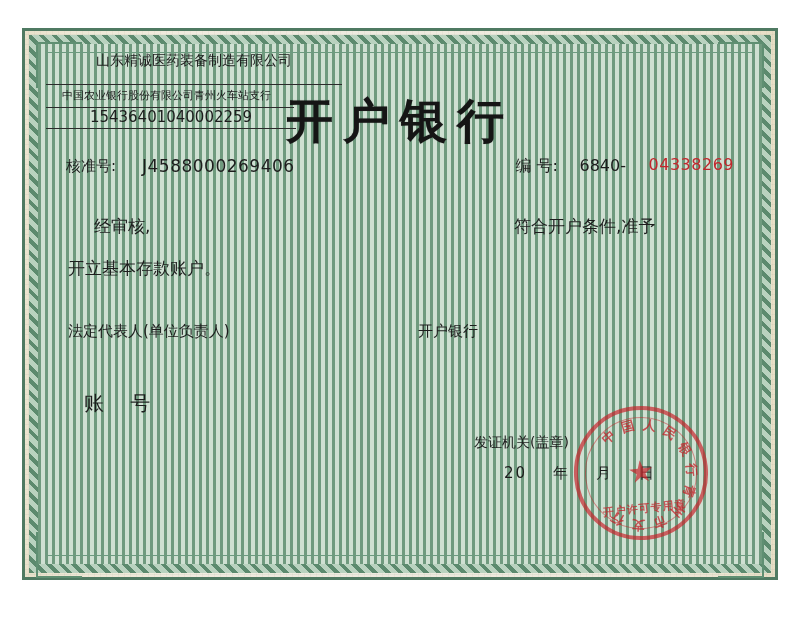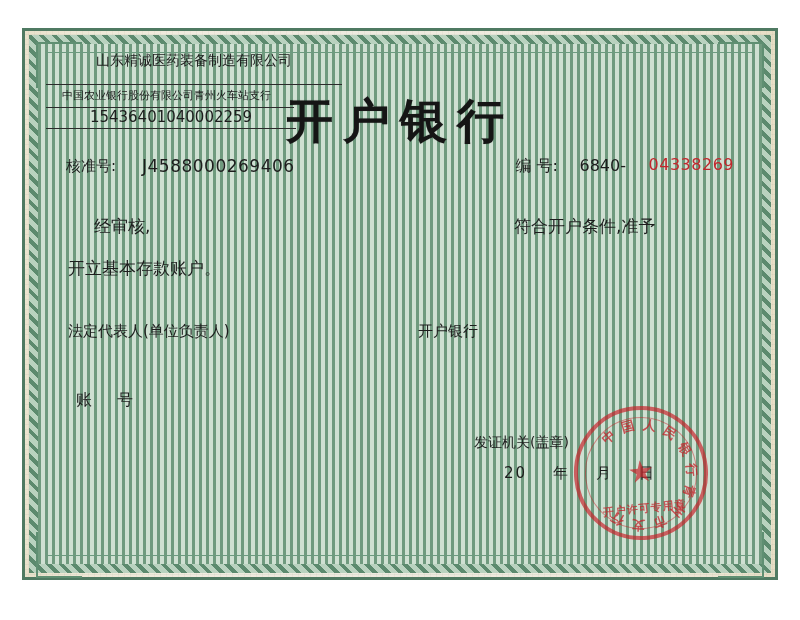--- a/index.html
+++ b/index.html
@@ -177,21 +177,21 @@
     line-height: 22px;
     padding-left: 16px;
   }
   .bank-rule {
     left: 450px; top: 292px;
     width: 248px;
     border-bottom: 1px solid #2b2b2b;
     height: 0;
   }
 
-  .acct-label { left: 30px; top: 338px; font-size: 16px; letter-spacing: 10px; }
+  .acct-label { left: 38px; top: 338px; font-size: 20px; letter-spacing: 10px; }
   .acct-value {
     left: 118px; top: 340px;
     width: 250px;
     font-size: 15px;
     text-align: center;
     border-bottom: 1px solid #2b2b2b;
     padding-bottom: 2px;
   }
 
   .issuer-label { left: 416px; top: 382px; font-size: 14px; margin-left: 12px; }

